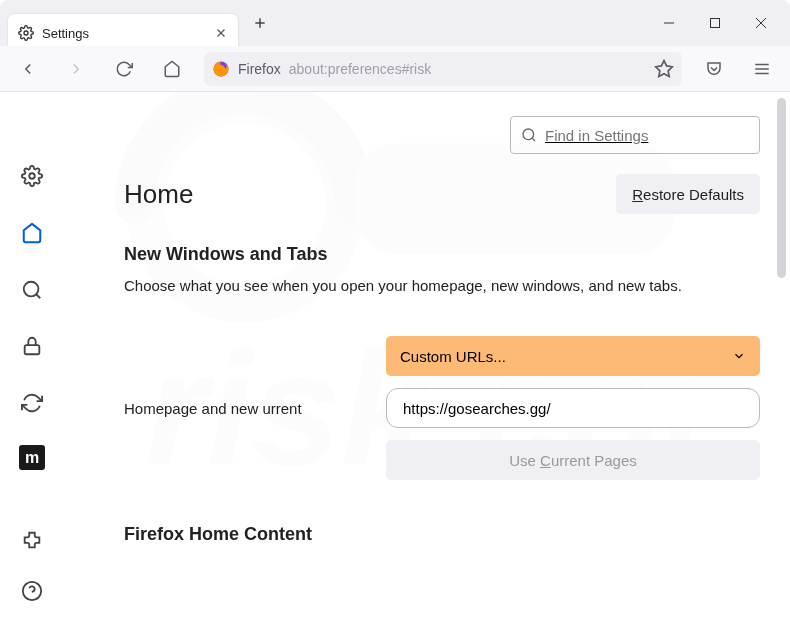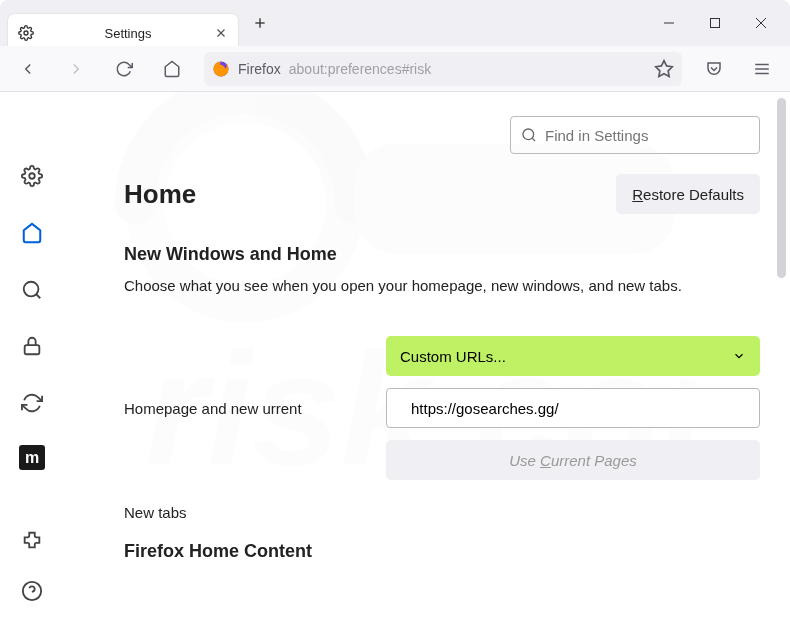--- a/index.html
+++ b/index.html
@@ -4,21 +4,21 @@
 <style>
 * { box-sizing: border-box; margin: 0; padding: 0; font-family: -apple-system, BlinkMacSystemFont, "Segoe UI", Arial, sans-serif; }
 body { width: 790px; height: 626px; background: #fff; position: relative; overflow: hidden; border-radius: 8px; }
 
 
 .watermark { position: absolute; top: 50%; left: 50%; transform: translate(-50%, -58%); width: 600px; height: 430px; opacity: 0.06; pointer-events: none; z-index: 0; }
 .watermark svg { width: 100%; height: 100%; }
 
 
 .titlebar { position: relative; z-index: 2; display: flex; align-items: center; height: 46px; background: #f0f0f4; padding-left: 8px; }
-.tab { display: flex; align-items: center; background: #fff; border-radius: 6px 6px 0 0; height: 38px; margin-top: 20px; padding: 0 10px; width: 230px; box-shadow: 0 0 2px rgba(0,0,0,0.15); text-align: center; }
+.tab { display: flex; align-items: center; background: #fff; border-radius: 6px 6px 0 0; height: 38px; margin-top: 20px; padding: 0 10px; width: 230px; box-shadow: 0 0 2px rgba(0,0,0,0.15); }
 .tab .gear { width: 16px; height: 16px; margin-right: 8px; }
 .tab .title { font-size: 13px; flex: 1; color: #222; }
 .tab .close { width: 14px; height: 14px; color: #555; cursor: pointer; }
 .newtab { width: 28px; height: 28px; display: flex; align-items: center; justify-content: center; margin-left: 8px; cursor: pointer; border-radius: 4px; }
 .titlebar-spacer { flex: 1; }
 .win-controls { display: flex; align-items: center; padding-right: 6px; gap: 0; }
 .win-btn { width: 46px; height: 40px; display: flex; align-items: center; justify-content: center; cursor: pointer; }
 .win-btn svg { width: 12px; height: 12px; }
 
 
@@ -37,39 +37,39 @@
 .sidebar { width: 64px; display: flex; flex-direction: column; align-items: center; padding-top: 70px; gap: 28px; }
 .sidebtn { width: 30px; height: 30px; display: flex; align-items: center; justify-content: center; color: #444; cursor: pointer; border-radius: 4px; }
 .sidebtn.active { color: #0060df; }
 .sidebtn svg { width: 22px; height: 22px; }
 .sidebtn.mozilla { background: #1a1a1a; color: #fff; width: 26px; height: 26px; font-weight: bold; font-size: 16px; border-radius: 3px; }
 .sidebar-spacer { flex: 1; }
 .sidebar-bottom { display: flex; flex-direction: column; align-items: center; gap: 20px; padding-bottom: 20px; }
 
 .main { flex: 1; padding: 24px 30px 0 60px; overflow-y: auto; }
 .search-row { display: flex; justify-content: flex-end; margin-bottom: 20px; }
-.search-box { width: 250px; height: 38px; border: 1px solid #bababa; border-radius: 4px; display: flex; align-items: center; padding: 0 10px; gap: 8px; }
+.search-box { width: 250px; height: 38px; border: 1px solid #bababa; border-radius: 4px; display: flex; align-items: center; padding: 0 10px; gap: 8px; text-decoration: underline; }
 .search-box svg { width: 16px; height: 16px; color: #666; }
 .search-box input { border: none; outline: none; font-size: 15px; flex: 1; background: transparent; }
 
 .header-row { display: flex; justify-content: space-between; align-items: center; margin-bottom: 30px; }
-.header-row h1 { font-size: 26px; font-weight: 700; color: #222; }
+.header-row h1 { font-size: 26px; font-weight: 400; color: #222; }
 .btn { height: 40px; background: #f0f0f4; border: none; border-radius: 5px; padding: 0 16px; font-size: 15px; cursor: pointer; color: #222; }
 
 .section h2 { font-size: 18px; font-weight: 600; color: #222; margin-bottom: 10px; }
 .section p { font-size: 15px; color: #222; margin-bottom: 40px; line-height: 1.4; }
 
 .form-row { display: flex; align-items: center; margin-bottom: 12px; }
 .form-label { width: 262px; font-size: 15px; color: #222; }
 .form-control { flex: 1; }
-.select { background: #bef264; border-radius: 5px; height: 40px; display: flex; align-items: center; justify-content: space-between; padding: 0 14px; font-size: 15px; cursor: pointer; }
+.select { background: #fdba74; border-radius: 5px; height: 40px; display: flex; align-items: center; justify-content: space-between; padding: 0 14px; font-size: 15px; cursor: pointer; }
 .select svg { width: 14px; height: 14px; }
-.input { width: 100%; height: 40px; border: 1px solid #bababa; border-radius: 4px; padding: 0 24px; font-size: 15px; outline: none; }
+.input { width: 100%; height: 40px; border: 1px solid #bababa; border-radius: 12px; padding: 0 16px; font-size: 15px; outline: none; }
 .btn-row { display: flex; gap: 10px; margin-top: 12px; margin-bottom: 24px; }
-.btn-row .btn { flex: 1; font-style: italic; }
+.btn-row .btn { flex: 1; }
 .btn.disabled { color: #999; cursor: default; }
 
 .section2 h2 { font-size: 18px; font-weight: 600; color: #222; margin-top: 20px; }
 
 .scroll-indicator { position: absolute; right: 4px; top: 98px; width: 9px; height: 180px; background: #d4d4d8; border-radius: 5px; z-index: 3; }
 
 .underline { text-decoration: underline; text-decoration-thickness: 1px; }
 </style>
 </head>
 <body>
@@ -239,21 +239,21 @@
         <input type="text" placeholder="Find in Settings" style="">
       </div>
     </div>
 
     <div class="header-row">
       <h1>Home</h1>
       <button class="btn"><span class="underline">R</span>estore Defaults</button>
     </div>
 
     <div class="section">
-      <h2>New Windows and Home</h2>
+      <h2>New Windows and Tabs</h2>
       <p>Choose what you see when you open your homepage, new windows, and new tabs.</p>
 
       <div class="form-row" style="margin-left:262px;">
         <div class="form-control">
           <div class="select">
             <span>Custom URLs...</span>
             <svg viewBox="0 0 24 24" fill="none" stroke="currentColor" stroke-width="2">
                 <polyline points="6 9 12 15 18 9"></polyline>
               </svg>
           </div>
@@ -265,21 +265,20 @@
         <div class="form-control">
           <input class="input" type="text" value="https://gosearches.gg/" style="">
         </div>
       </div>
 
       <div class="btn-row" style="margin-left:262px;">
         <button class="btn disabled">Use <span class="underline">C</span>urrent Pages</button>
       </div>
 
       <div class="form-row">
-        <div class="form-label">New tabs</div>
       </div>
     </div>
 
     <div class="section2">
       <h2>Firefox Home Content</h2>
     </div>
   </div>
 </div>
 
 <div class="scroll-indicator"></div>

